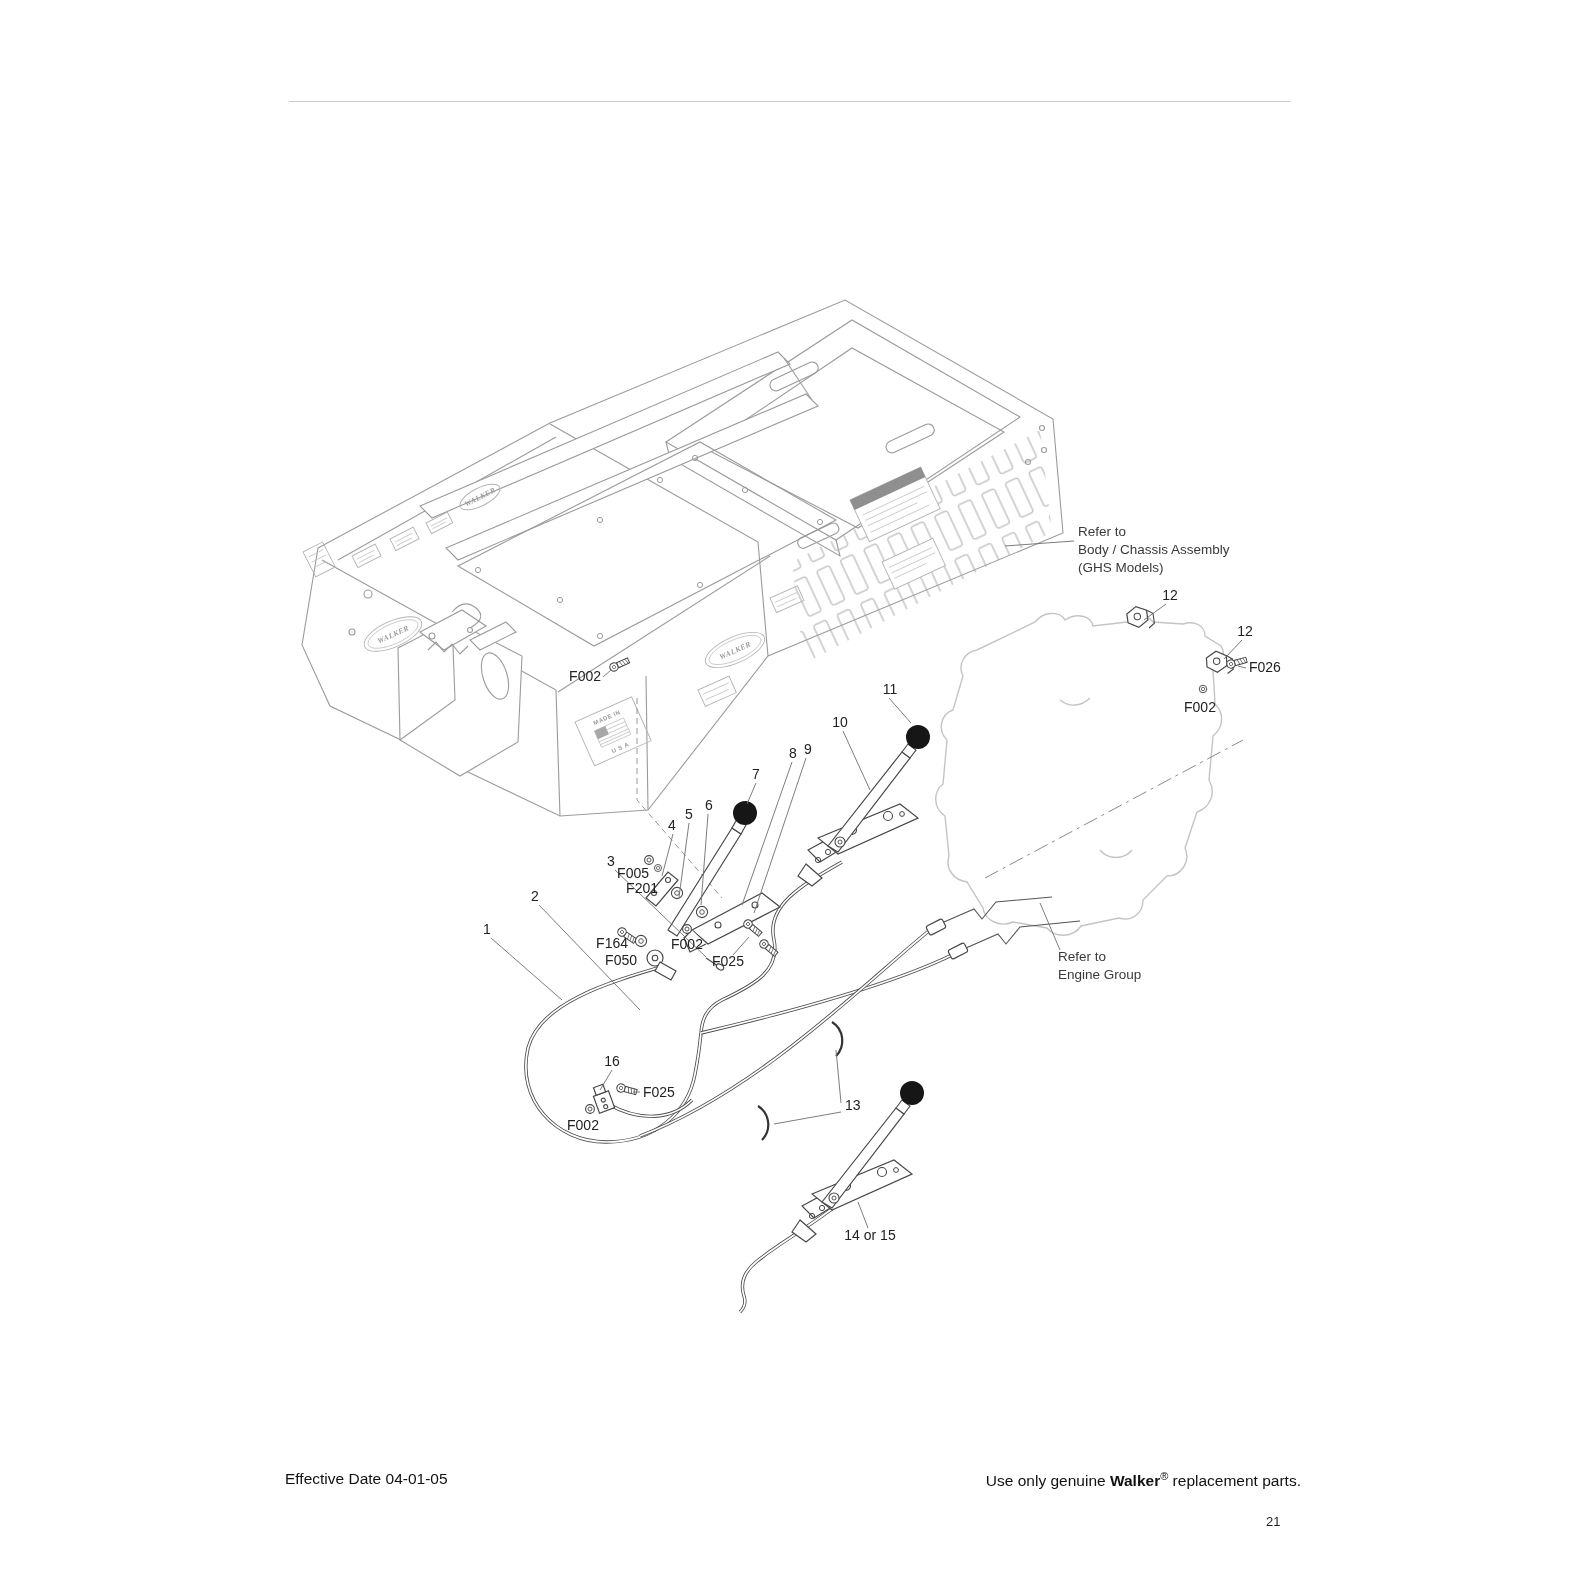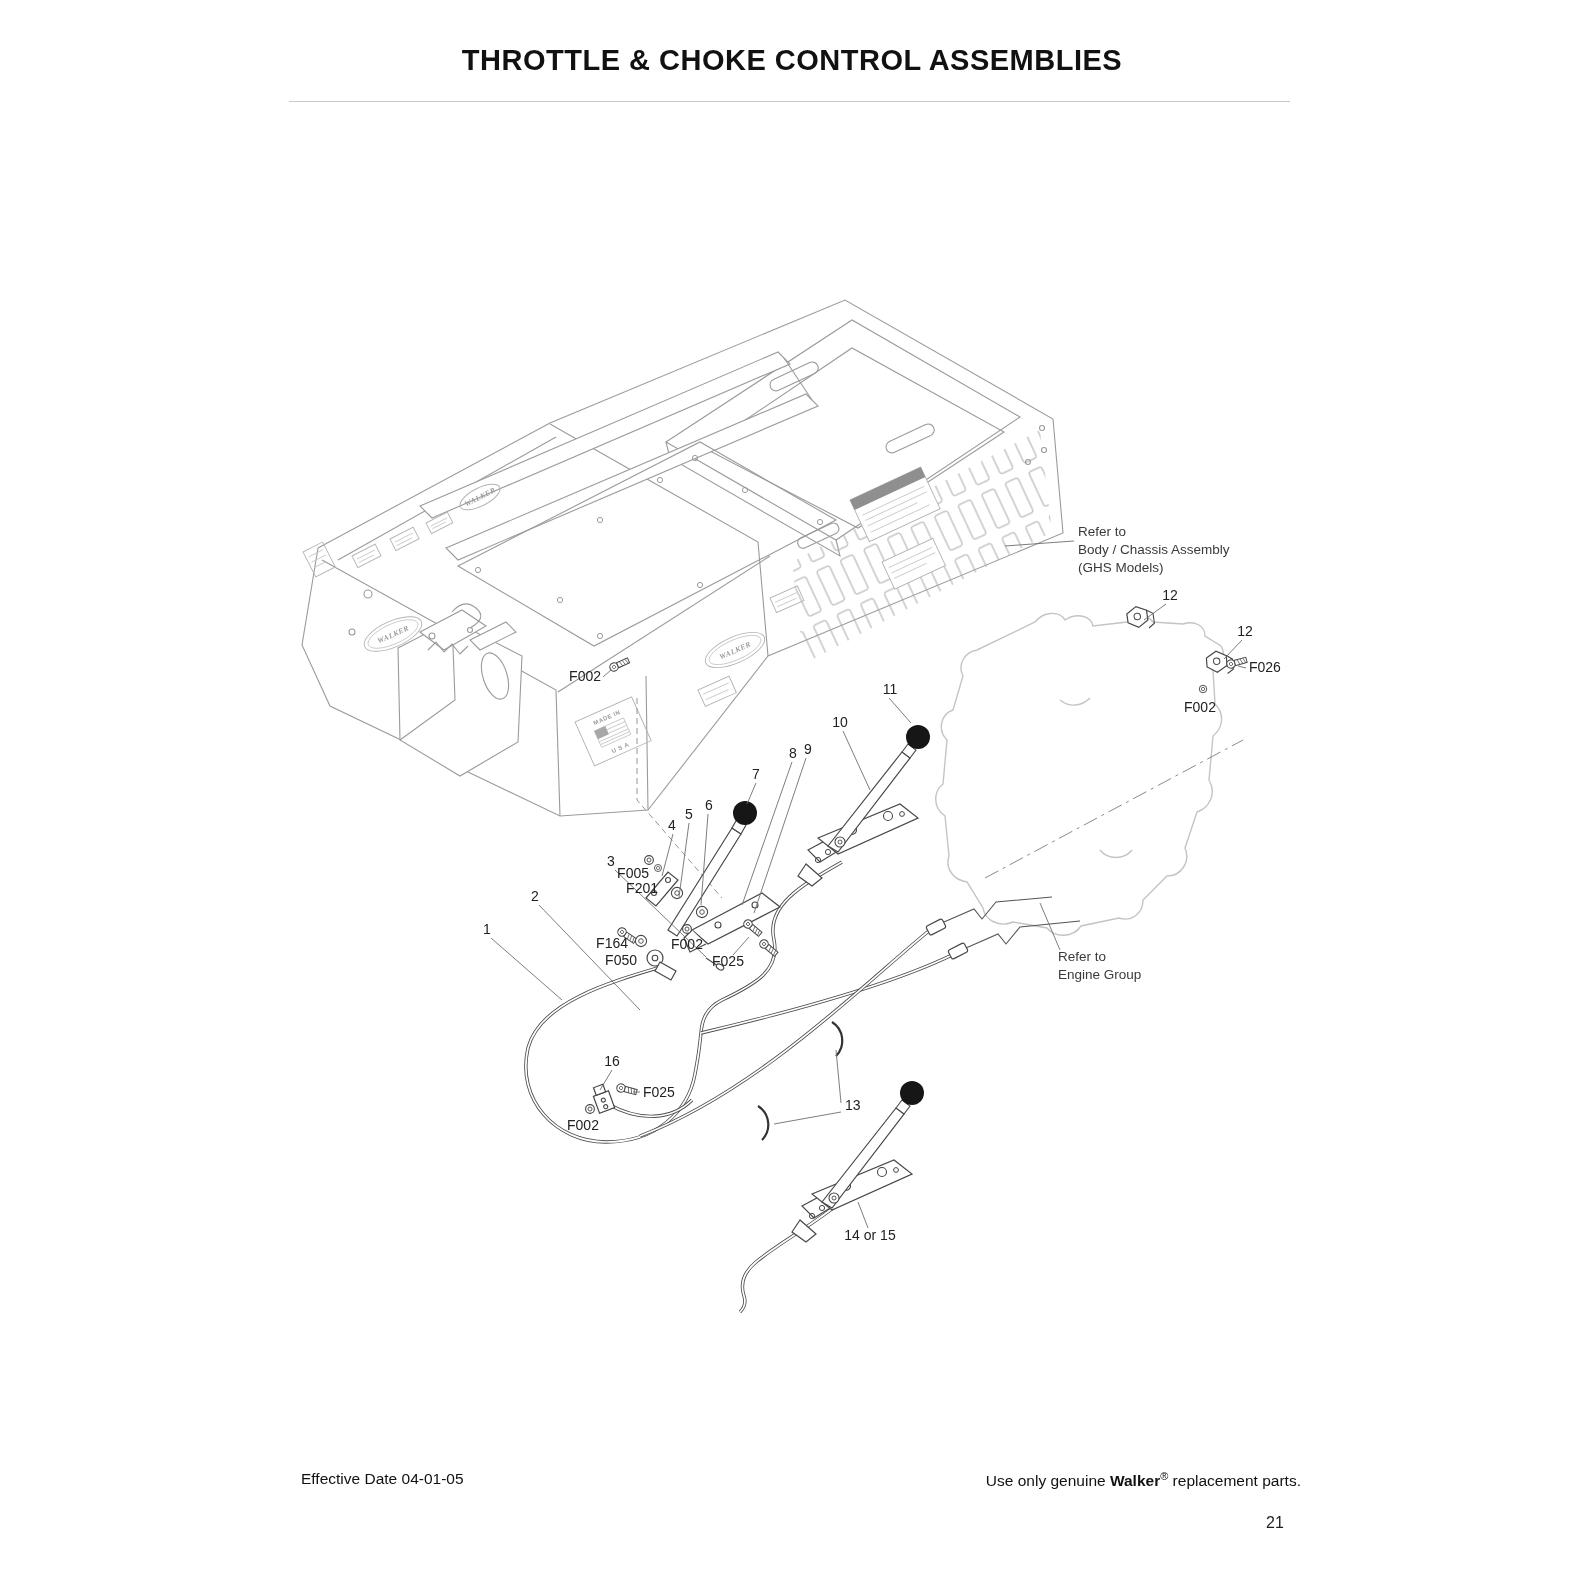--- a/index.html
+++ b/index.html
@@ -4,25 +4,25 @@
 <style>
   html,body{margin:0;padding:0;background:#ffffff;}
   #page{position:relative;width:1584px;height:1584px;background:#ffffff;overflow:hidden;
         font-family:"Liberation Sans",sans-serif;color:#1f1f1f;}
   #title{position:absolute;top:44px;left:0;width:100%;text-align:center;
          font-size:29px;font-weight:bold;letter-spacing:0.5px;color:#111;}
   #title-rule{position:absolute;top:101px;left:289px;width:1001px;height:0;
               border-top:1.5px solid #c9c9c9;}
   #diagram-svg{position:absolute;left:0;top:0;}
   .footer{position:absolute;font-size:15.5px;color:#111;}
-  #footer-left{left:285px;top:1470px;margin-left:16px;}
+  #footer-left{left:285px;top:1470px;}
   #footer-right{right:283px;top:1470px;}
   #footer-right b{font-weight:bold;}
   #footer-right sup{font-size:11px;}
-  #page-number{position:absolute;left:1266px;top:1514px;font-size:16px;}
+  #page-number{position:absolute;left:1266px;top:1514px;font-size:13px;}
   
   .lbl{font:14px "Liberation Sans",sans-serif;fill:#222;}
   .note{font:13.5px "Liberation Sans",sans-serif;fill:#3a3a3a;}
   .tinybrand{font:italic bold 7.5px "Liberation Serif",serif;fill:#9b9b9b;letter-spacing:.5px;}
   .tinytxt{font:bold 6px "Liberation Sans",sans-serif;fill:#9b9b9b;letter-spacing:.5px;}
   .body-ln{stroke:#9b9b9b;stroke-width:1.1;fill:none;}
   .body-fill{stroke:#9b9b9b;stroke-width:1.1;fill:#ffffff;}
   .decal{stroke:#b3b3b3;stroke-width:0.9;fill:none;}
   .hair{stroke:#bdbdbd;stroke-width:0.7;fill:none;}
   .part{stroke:#474747;stroke-width:1.2;fill:#ffffff;}
@@ -34,21 +34,20 @@
   .dashln{stroke:#8a8a8a;stroke-width:0.9;fill:none;stroke-dasharray:6 4;}
   .dashdot{stroke:#7d7d7d;stroke-width:0.9;fill:none;stroke-dasharray:15 5 3 5;}
   .engine{stroke:#c4c4c4;stroke-width:1.4;fill:none;}
   .knob{fill:#161616;stroke:none;}
 </style>
 </head>
 <body>
 
 <div id="page">
 
-  <div id="title">THROTTLE &amp; CHOKE CONTROL ASSEMBLIES</div>
   <div id="title-rule"></div>
 
   <svg id="diagram-svg" width="1584" height="1584" viewBox="0 0 1584 1584" xmlns="http://www.w3.org/2000/svg">
 
     <defs>
       <pattern id="vents" width="26" height="48" patternUnits="userSpaceOnUse" patternTransform="rotate(-25 900 540)">
         <rect x="5" y="5" width="14" height="38" rx="2" fill="none" stroke="#a8a8a8" stroke-width="1"></rect>
       </pattern>
 
       <g id="screw-glyph">

